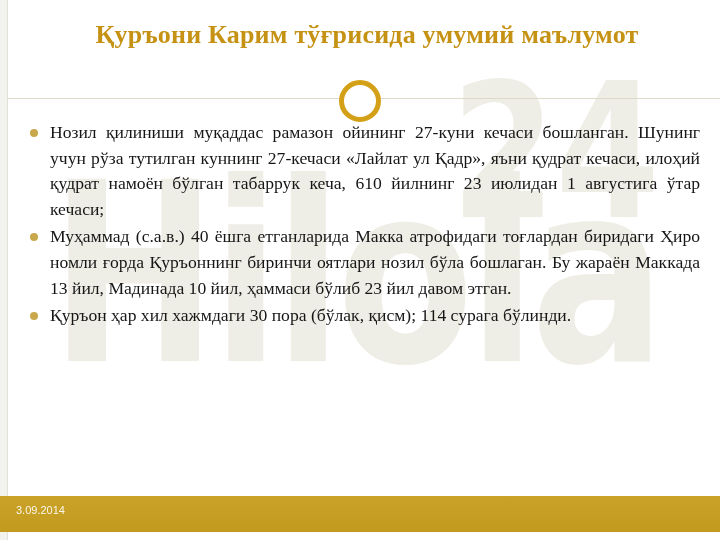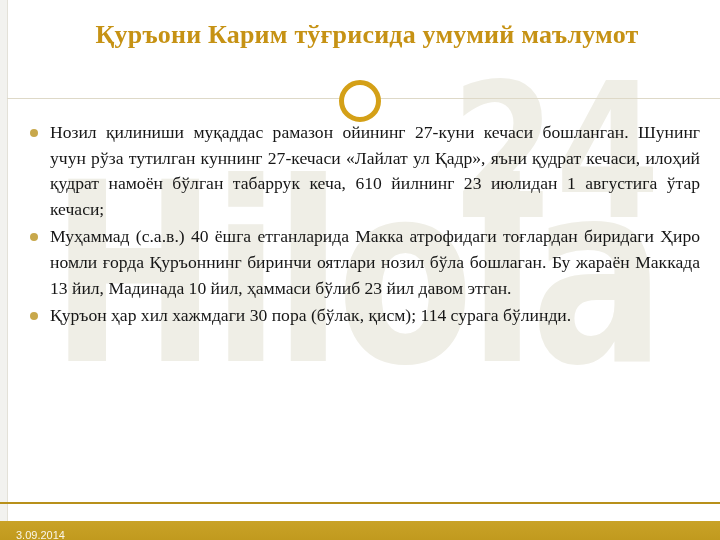--- a/index.html
+++ b/index.html
@@ -143,23 +143,23 @@
     border-radius: 50%;
     background: #c8a84b;
   }
   .b {
     font-weight: normal;
   }
   
   .footer {
     position: absolute;
     left: 0;
-    bottom: 0;
-    width: 720px;
-    height: 19px;
+    bottom: 8px;
+    width: 720px;
+    height: 36px;
     background: #c9a227;
     background: linear-gradient(#c9a227, #c19a1e);
   }
   .footer-strip {
     position: absolute;
     left: 0;
     bottom: 36px;
     width: 720px;
     height: 2px;
     background: #b8901a;

